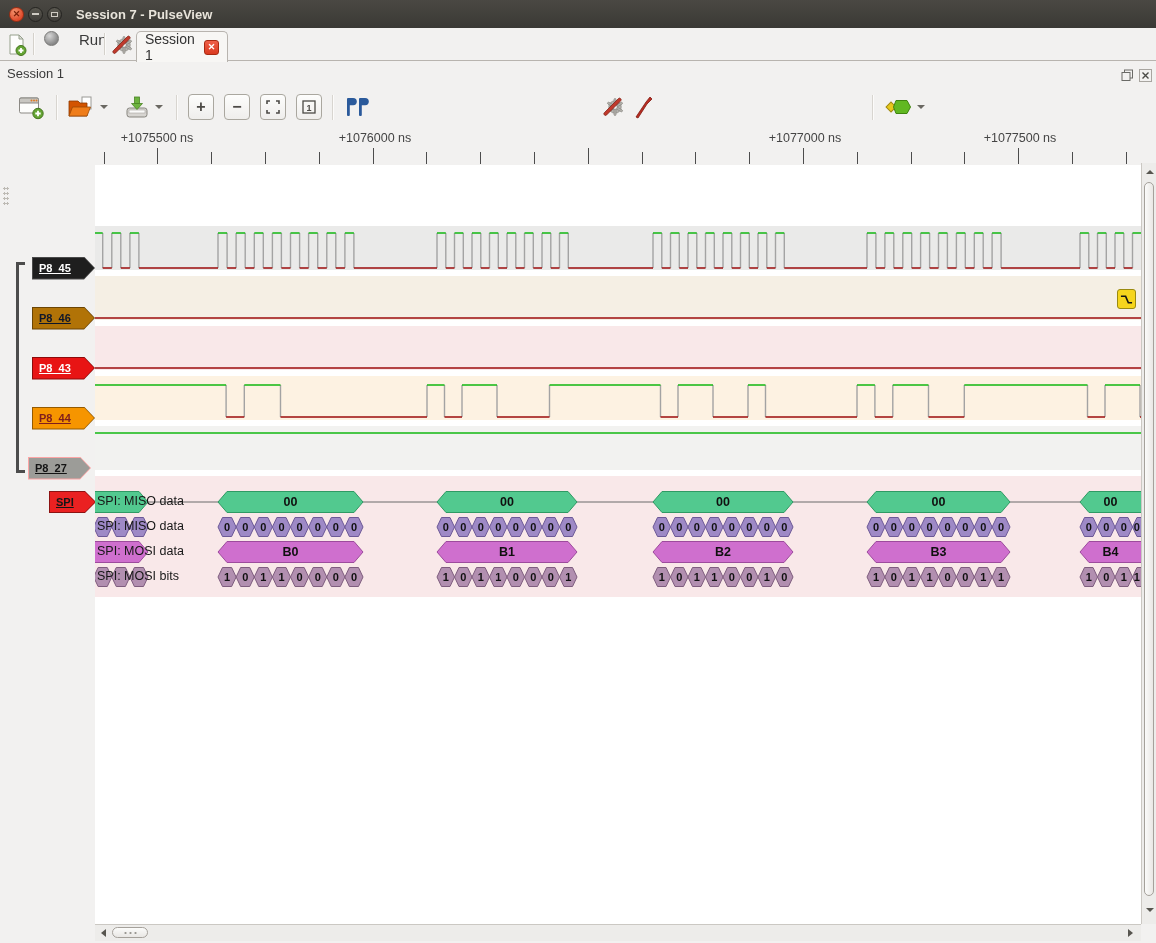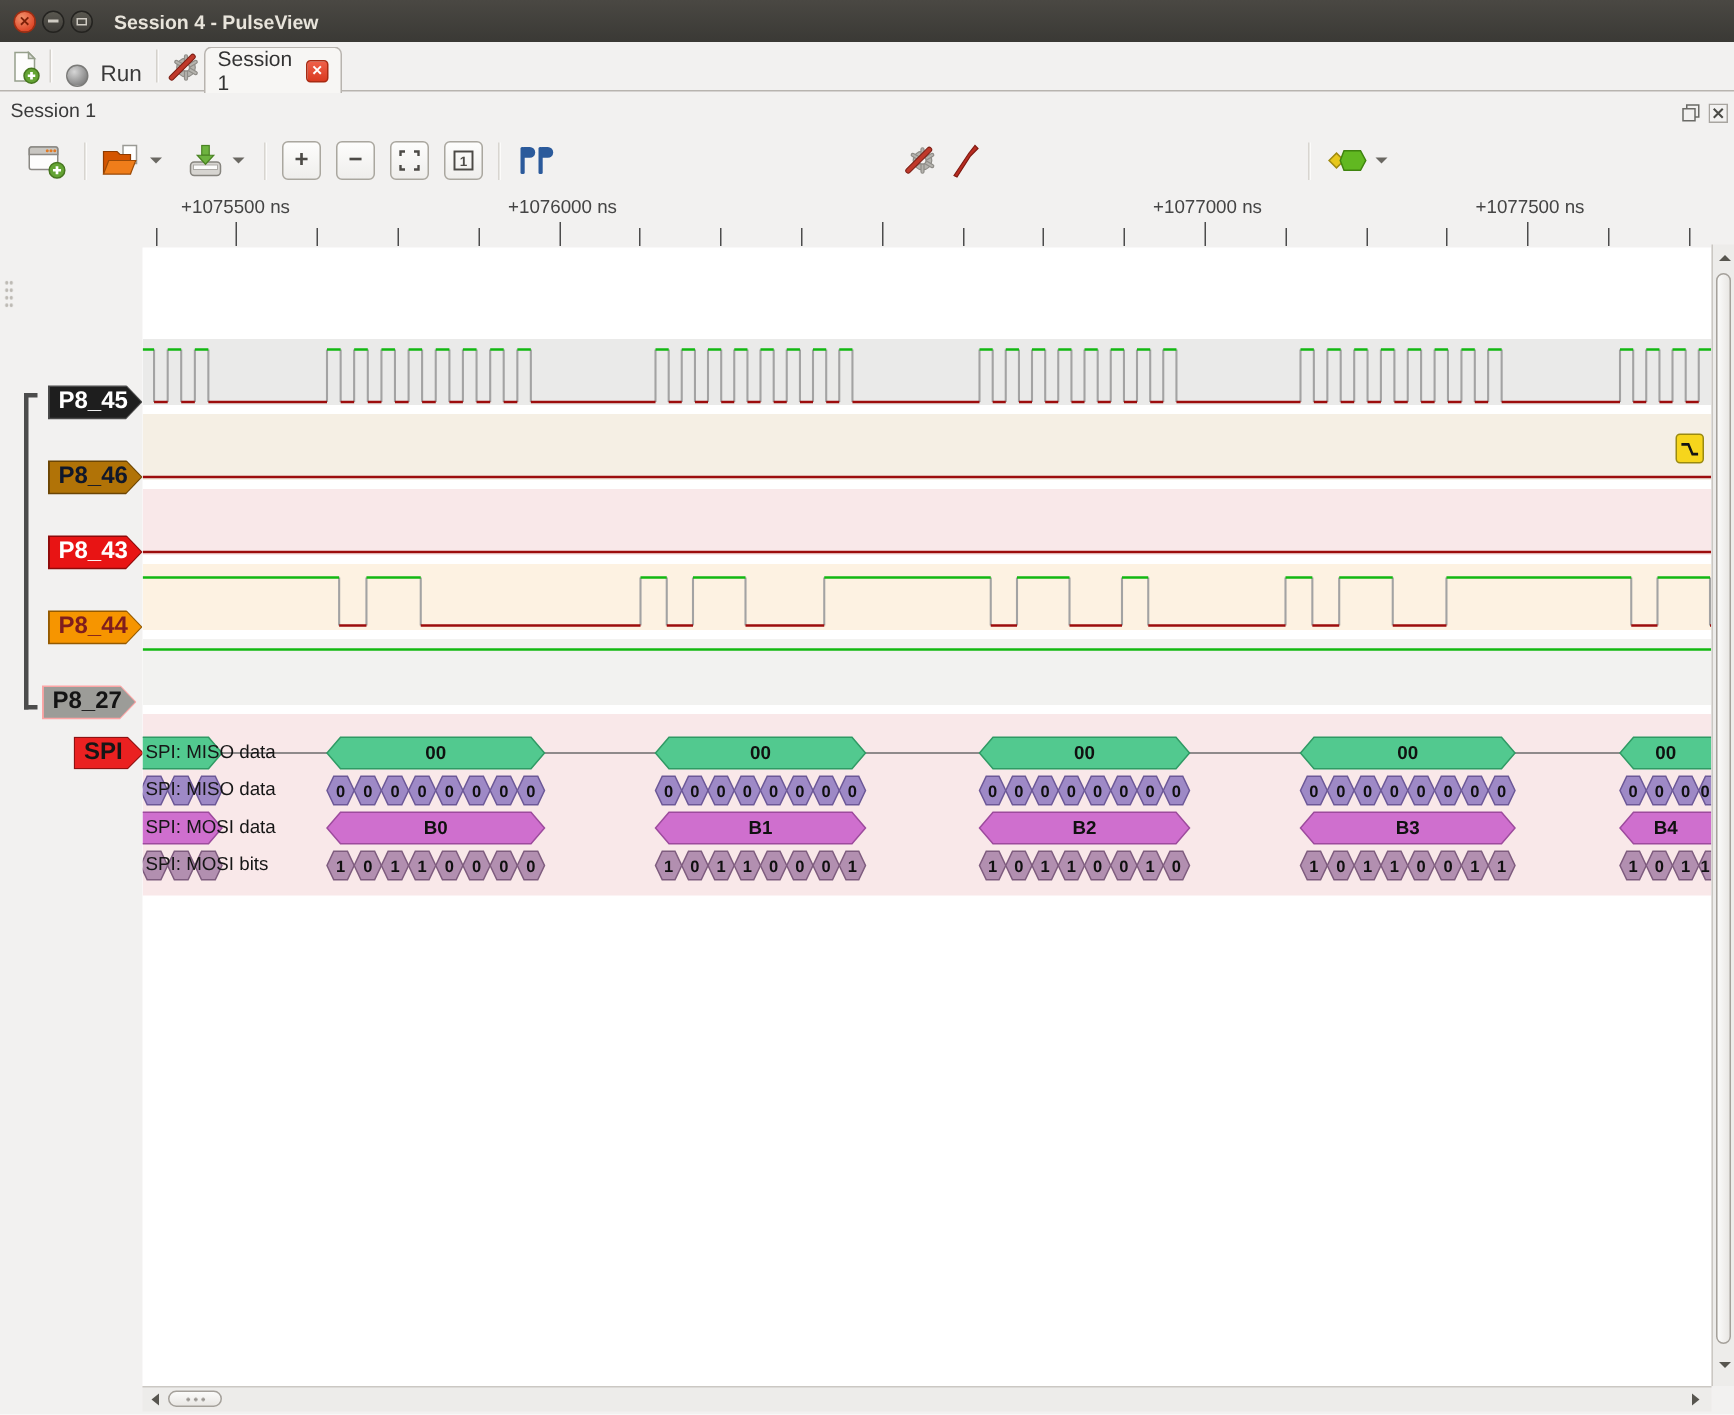--- a/index.html
+++ b/index.html
@@ -16,21 +16,21 @@
   .wc-gray{background:linear-gradient(#5a5850,#3f3d39);border:1px solid #242320;}
   .wc-min-glyph{width:7px;height:2px;background:#cfcbc3;}
   .wc-max-glyph{width:7px;height:5px;border:1.5px solid #cfcbc3;box-sizing:border-box;}
   #window-title{margin-left:14px;color:#e8e4db;font-size:13px;font-weight:bold;}
   
   #tabbar{position:absolute;left:0;top:28px;width:1156px;height:33px;background:#f2f1f0;}
   #tabbar::after{content:"";position:absolute;left:0;bottom:0;width:100%;height:1px;background:#b8b4af;}
   .vsep-tab{position:absolute;top:5px;width:1px;height:22px;background:#d4d1cb;box-shadow:1px 0 0 #fbfaf9;}
   .ledcircle{width:13px;height:13px;border-radius:50%;
      background:radial-gradient(circle at 35% 30%,#d6d6d6,#8e8e8e 65%,#6e6e6e);border:1px solid #7a7a78;}
-  #run-button{position:absolute;left:38px;top:3px;height:27px;display:flex;align-items:flex-end;gap:8px;padding:0 6px;}
+  #run-button{position:absolute;left:38px;top:3px;height:27px;display:flex;align-items:flex-start;gap:20px;padding:0 6px;}
   #run-label{font-size:15px;color:#3a3a3a;}
   #session-tab{position:absolute;left:136px;top:3px;width:92px;height:31px;background:#f7f6f4;
      border:1px solid #b8b4af;border-bottom:none;border-radius:5px 5px 0 0;
      display:flex;align-items:center;padding:0 8px;box-sizing:border-box;z-index:2;}
   #session-tab-label{font-size:14px;color:#333;flex:1;}
   .tab-close{width:15px;height:15px;border-radius:3px;background:linear-gradient(#ef6049,#da3a20);
      border:1px solid #a82a12;color:#fff;font-size:9px;font-weight:bold;display:flex;
      align-items:center;justify-content:center;box-sizing:border-box;}
   
   #dock-title{position:absolute;left:7px;top:66px;font-size:13px;color:#3a3a3a;}
@@ -57,21 +57,21 @@
   .tick{position:absolute;width:1px;background:#4c4c4c;}
   .rlabel{position:absolute;top:3px;transform:translateX(-50%);font-size:12.5px;color:#454545;white-space:nowrap;}
   
   #view{position:absolute;left:95px;top:165px;width:1046px;height:759px;background:#ffffff;overflow:hidden;}
   .declabel{position:absolute;left:2px;font-size:12.5px;color:#161616;white-space:nowrap;}
   #trigger-marker{position:absolute;left:1022px;top:124px;width:19px;height:20px;border-radius:3px;
      box-sizing:border-box;display:flex;align-items:center;justify-content:center;}
   
   .ptag{position:absolute;clip-path:polygon(0 0,calc(100% - 11px) 0,100% 50%,calc(100% - 11px) 100%,0 100%);}
   .ptag-in{position:absolute;inset:1px;clip-path:polygon(0 0,calc(100% - 10px) 0,100% 50%,calc(100% - 10px) 100%,0 100%);
-     display:flex;align-items:center;padding-left:6px;font-size:16px;font-weight:bold;box-sizing:border-box;}
+     display:flex;align-items:center;padding-left:6px;font-size:11px;font-weight:bold;box-sizing:border-box;text-decoration:underline;}
   #bracket{position:absolute;left:16px;top:262px;width:9px;height:211px;box-sizing:border-box;
      border-left:3px solid #4c4c4c;border-top:3px solid #4c4c4c;border-bottom:3px solid #4c4c4c;}
   
   #vscroll{position:absolute;left:1141px;top:163px;width:15px;height:761px;background:#edecea;border-left:1px solid #cbc8c3;box-sizing:border-box;}
   #vscroll-thumb{position:absolute;left:2px;top:19px;width:10px;height:714px;border-radius:6px;
      background:linear-gradient(90deg,#fbfbfa,#e9e7e4);border:1px solid #a5a19b;box-sizing:border-box;}
   .sb-btn{position:absolute;display:flex;align-items:center;justify-content:center;}
   #hscroll{position:absolute;left:95px;top:924px;width:1046px;height:17px;background:#edecea;border-top:1px solid #cbc8c3;box-sizing:border-box;}
   #hscroll-thumb{position:absolute;left:17px;top:2px;width:36px;height:11px;border-radius:6px;
      background:linear-gradient(#fbfbfa,#e9e7e4);border:1px solid #a5a19b;box-sizing:border-box;
@@ -86,21 +86,21 @@
 <div id="titlebar">
   <div class="wc wc-close">
       <span>✕</span>
     </div>
   <div class="wc wc-gray">
       <div class="wc-min-glyph"></div>
     </div>
   <div class="wc wc-gray">
       <div class="wc-max-glyph"></div>
     </div>
-  <div id="window-title">Session 4 - PulseView</div>
+  <div id="window-title">Session 7 - PulseView</div>
 </div>
 
 <div id="tabbar">
   <div class="tbtn" style="left:4px;top:4px;width:26px;height:26px;">
     <svg width="22" height="22" viewBox="0 0 22 22">
       <path d="M4,1 h9 l4,4 v15 h-13 z" fill="#fdfdfc" stroke="#96a08c"></path>
       <path d="M13,1 l4,4 h-4 z" fill="#dededa" stroke="#96a08c"></path>
       <circle cx="15" cy="16.5" r="5" fill="#64a433" stroke="#46761f"></circle>
       <path d="M15,14 v5 M12.5,16.5 h5" stroke="#fff" stroke-width="1.8"></path>
     </svg>

